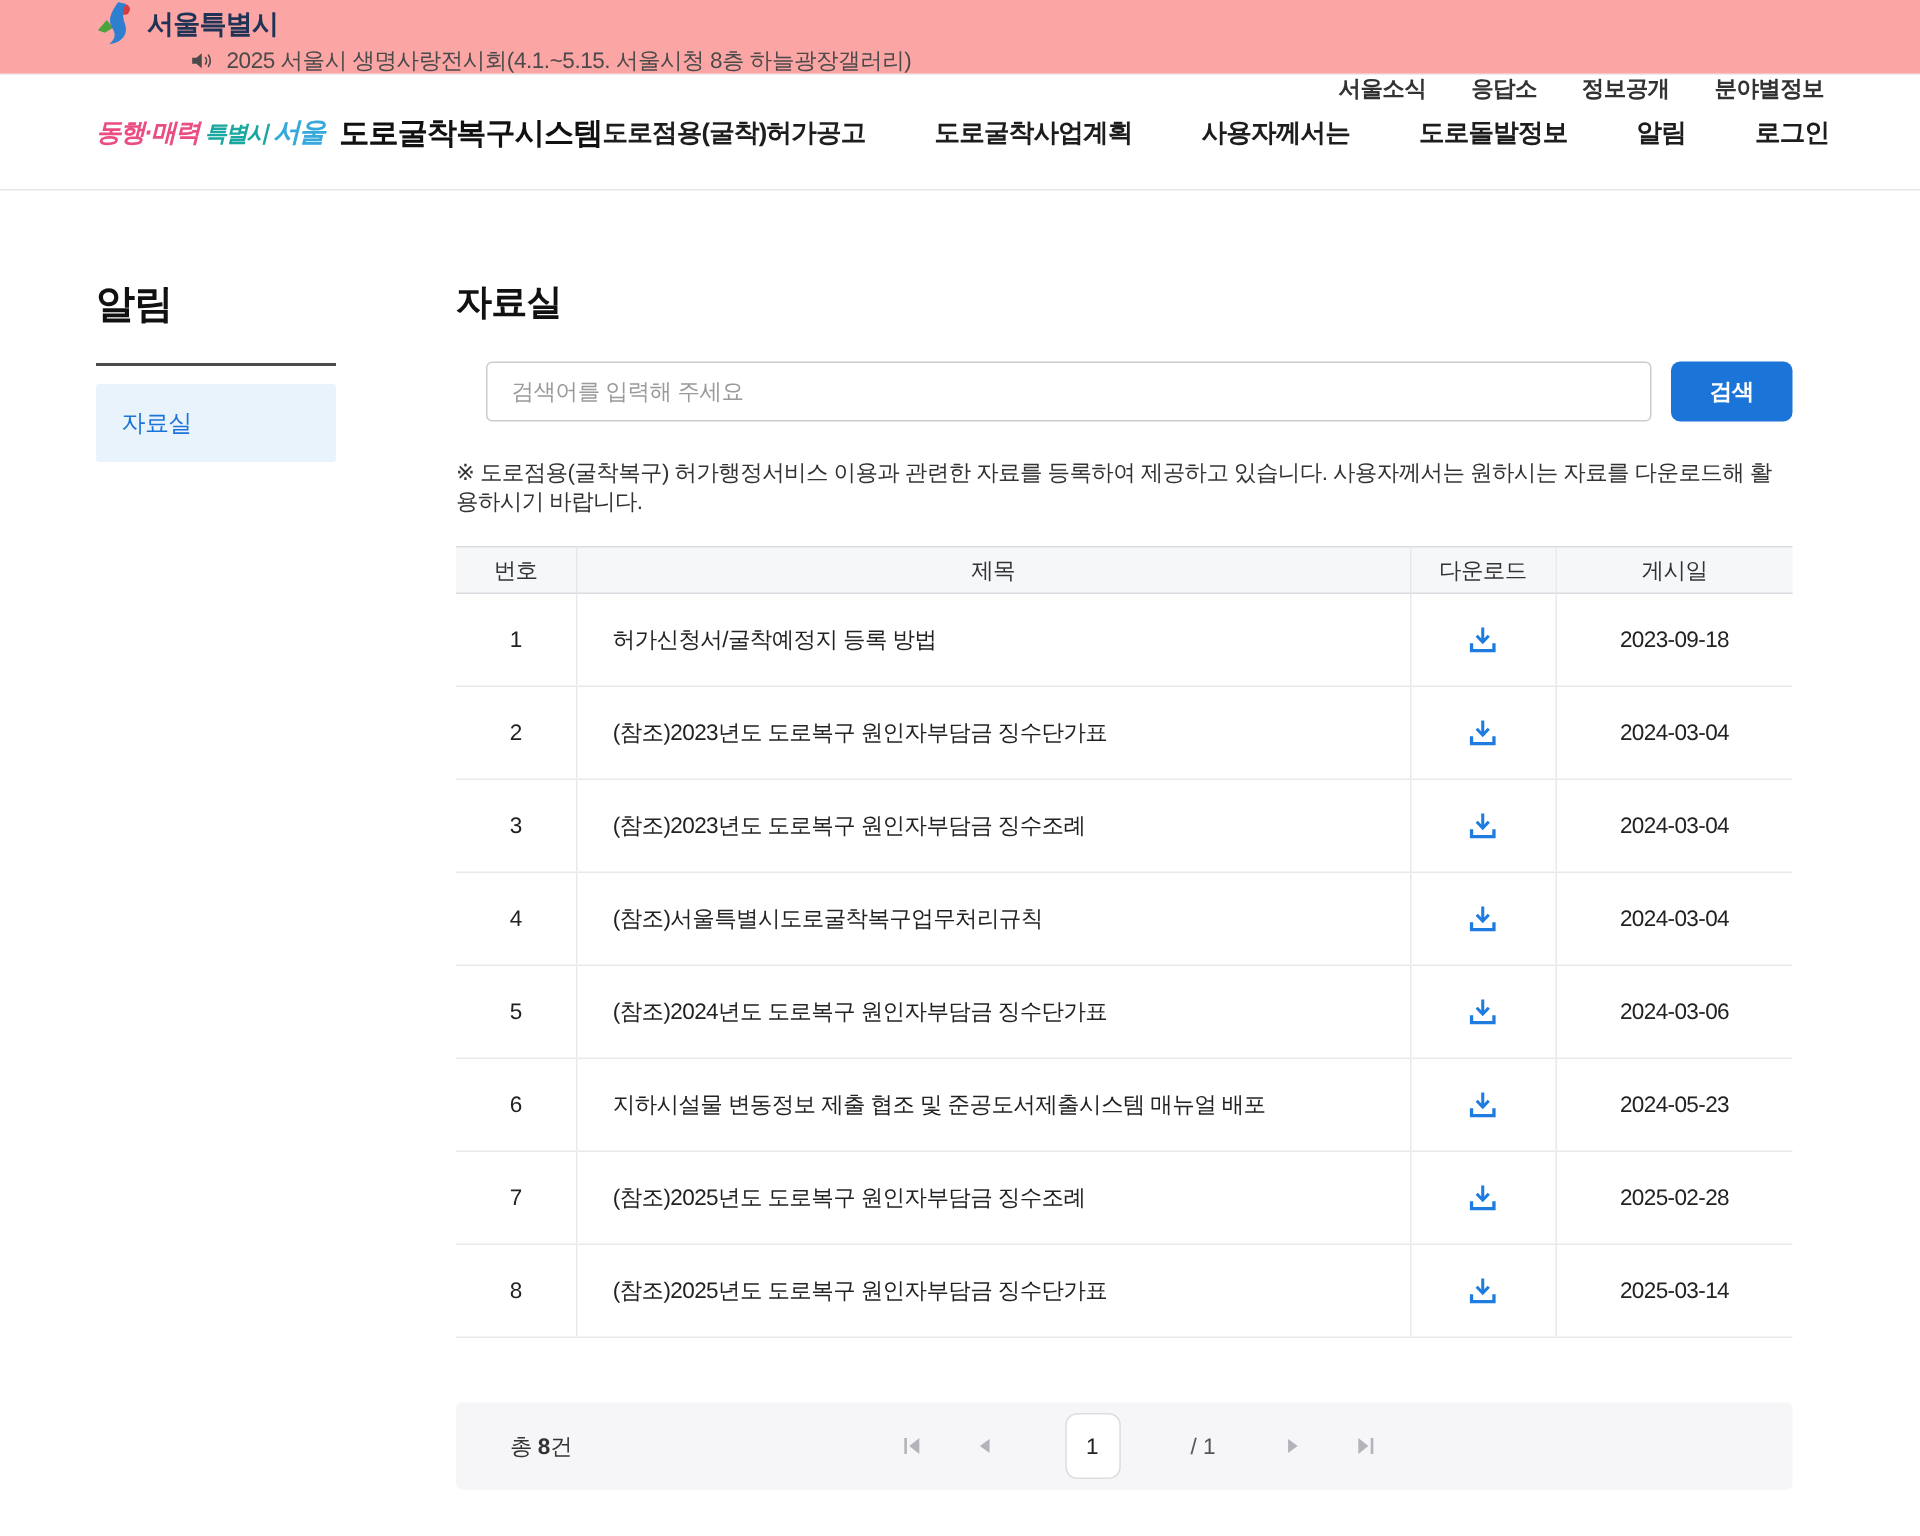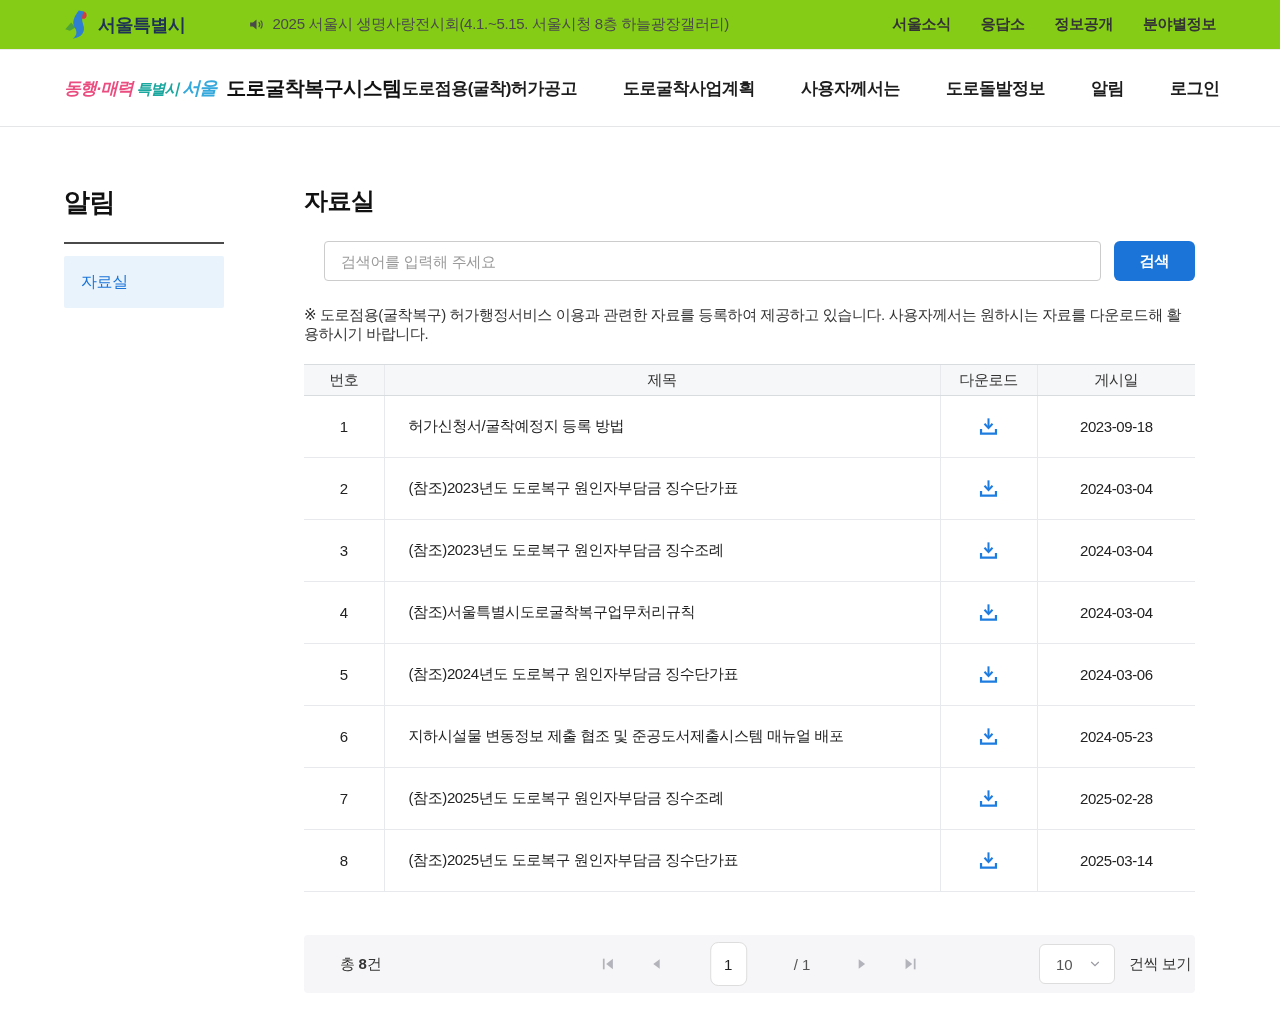--- a/index.html
+++ b/index.html
@@ -1,21 +1,21 @@
 <!DOCTYPE html>
 <html lang="ko"><head>
 <meta charset="utf-8">
 <style>
   * { margin: 0; padding: 0; box-sizing: border-box; }
   html, body { width: 1280px; height: 1024px; background: #fff; overflow: hidden;
     font-family: "Liberation Sans", "DejaVu Sans", sans-serif; color: #222; }
 
   
-  .topbar { height: 50px; display: flex; align-items: center; padding: 0 64px;
-    border-bottom: 1px solid #ececec; background: #84cc16; }
+  .topbar { height: 50px; display: flex; align-items: flex-start; padding: 0 64px;
+    border-bottom: 1px solid #ececec; background: #fca5a5; flex-direction: column; }
   .topbar-logo { display: flex; align-items: center; gap: 7px; cursor: pointer; }
   .topbar-logo-text { font-size: 18px; font-weight: 700; color: #1f3356; letter-spacing: -0.5px; }
   .announce { display: flex; align-items: center; gap: 8px; margin-left: 62px; }
   .announce-text { font-size: 15px; color: #4a4a4a; letter-spacing: -0.3px; }
   .topbar-links { margin-left: auto; display: flex; gap: 30px; }
   .topbar-links span { font-size: 15px; font-weight: 600; color: #333; cursor: pointer; letter-spacing: -0.4px; }
 
   
   .header { height: 77px; display: flex; align-items: center; padding: 0 63px 0 64px;
     border-bottom: 1px solid #e4e6e8; background: #fff; }
@@ -318,24 +318,15 @@
           </svg>
         </button>
         <button class="pg-btn">
           <svg width="16" height="16" viewBox="0 0 24 24">
             <path d="M5 4 L15 12 L5 20 Z" fill="#b3b3bb"></path>
             <rect x="17.4" y="4" width="2.6" height="16" fill="#b3b3bb"></rect>
           </svg>
         </button>
       </div>
 
-      <div class="page-size">
-        <div class="size-select">
-          <span>10</span>
-          <svg width="14" height="14" viewBox="0 0 24 24">
-            <path d="M6 9 L12 15 L18 9" stroke="#9a9aa2" stroke-width="2" fill="none" stroke-linecap="round"></path>
-          </svg>
-        </div>
-        <span class="size-suffix">건씩 보기</span>
-      </div>
     </div>
   </div>
 </div>
 
 </body></html>

